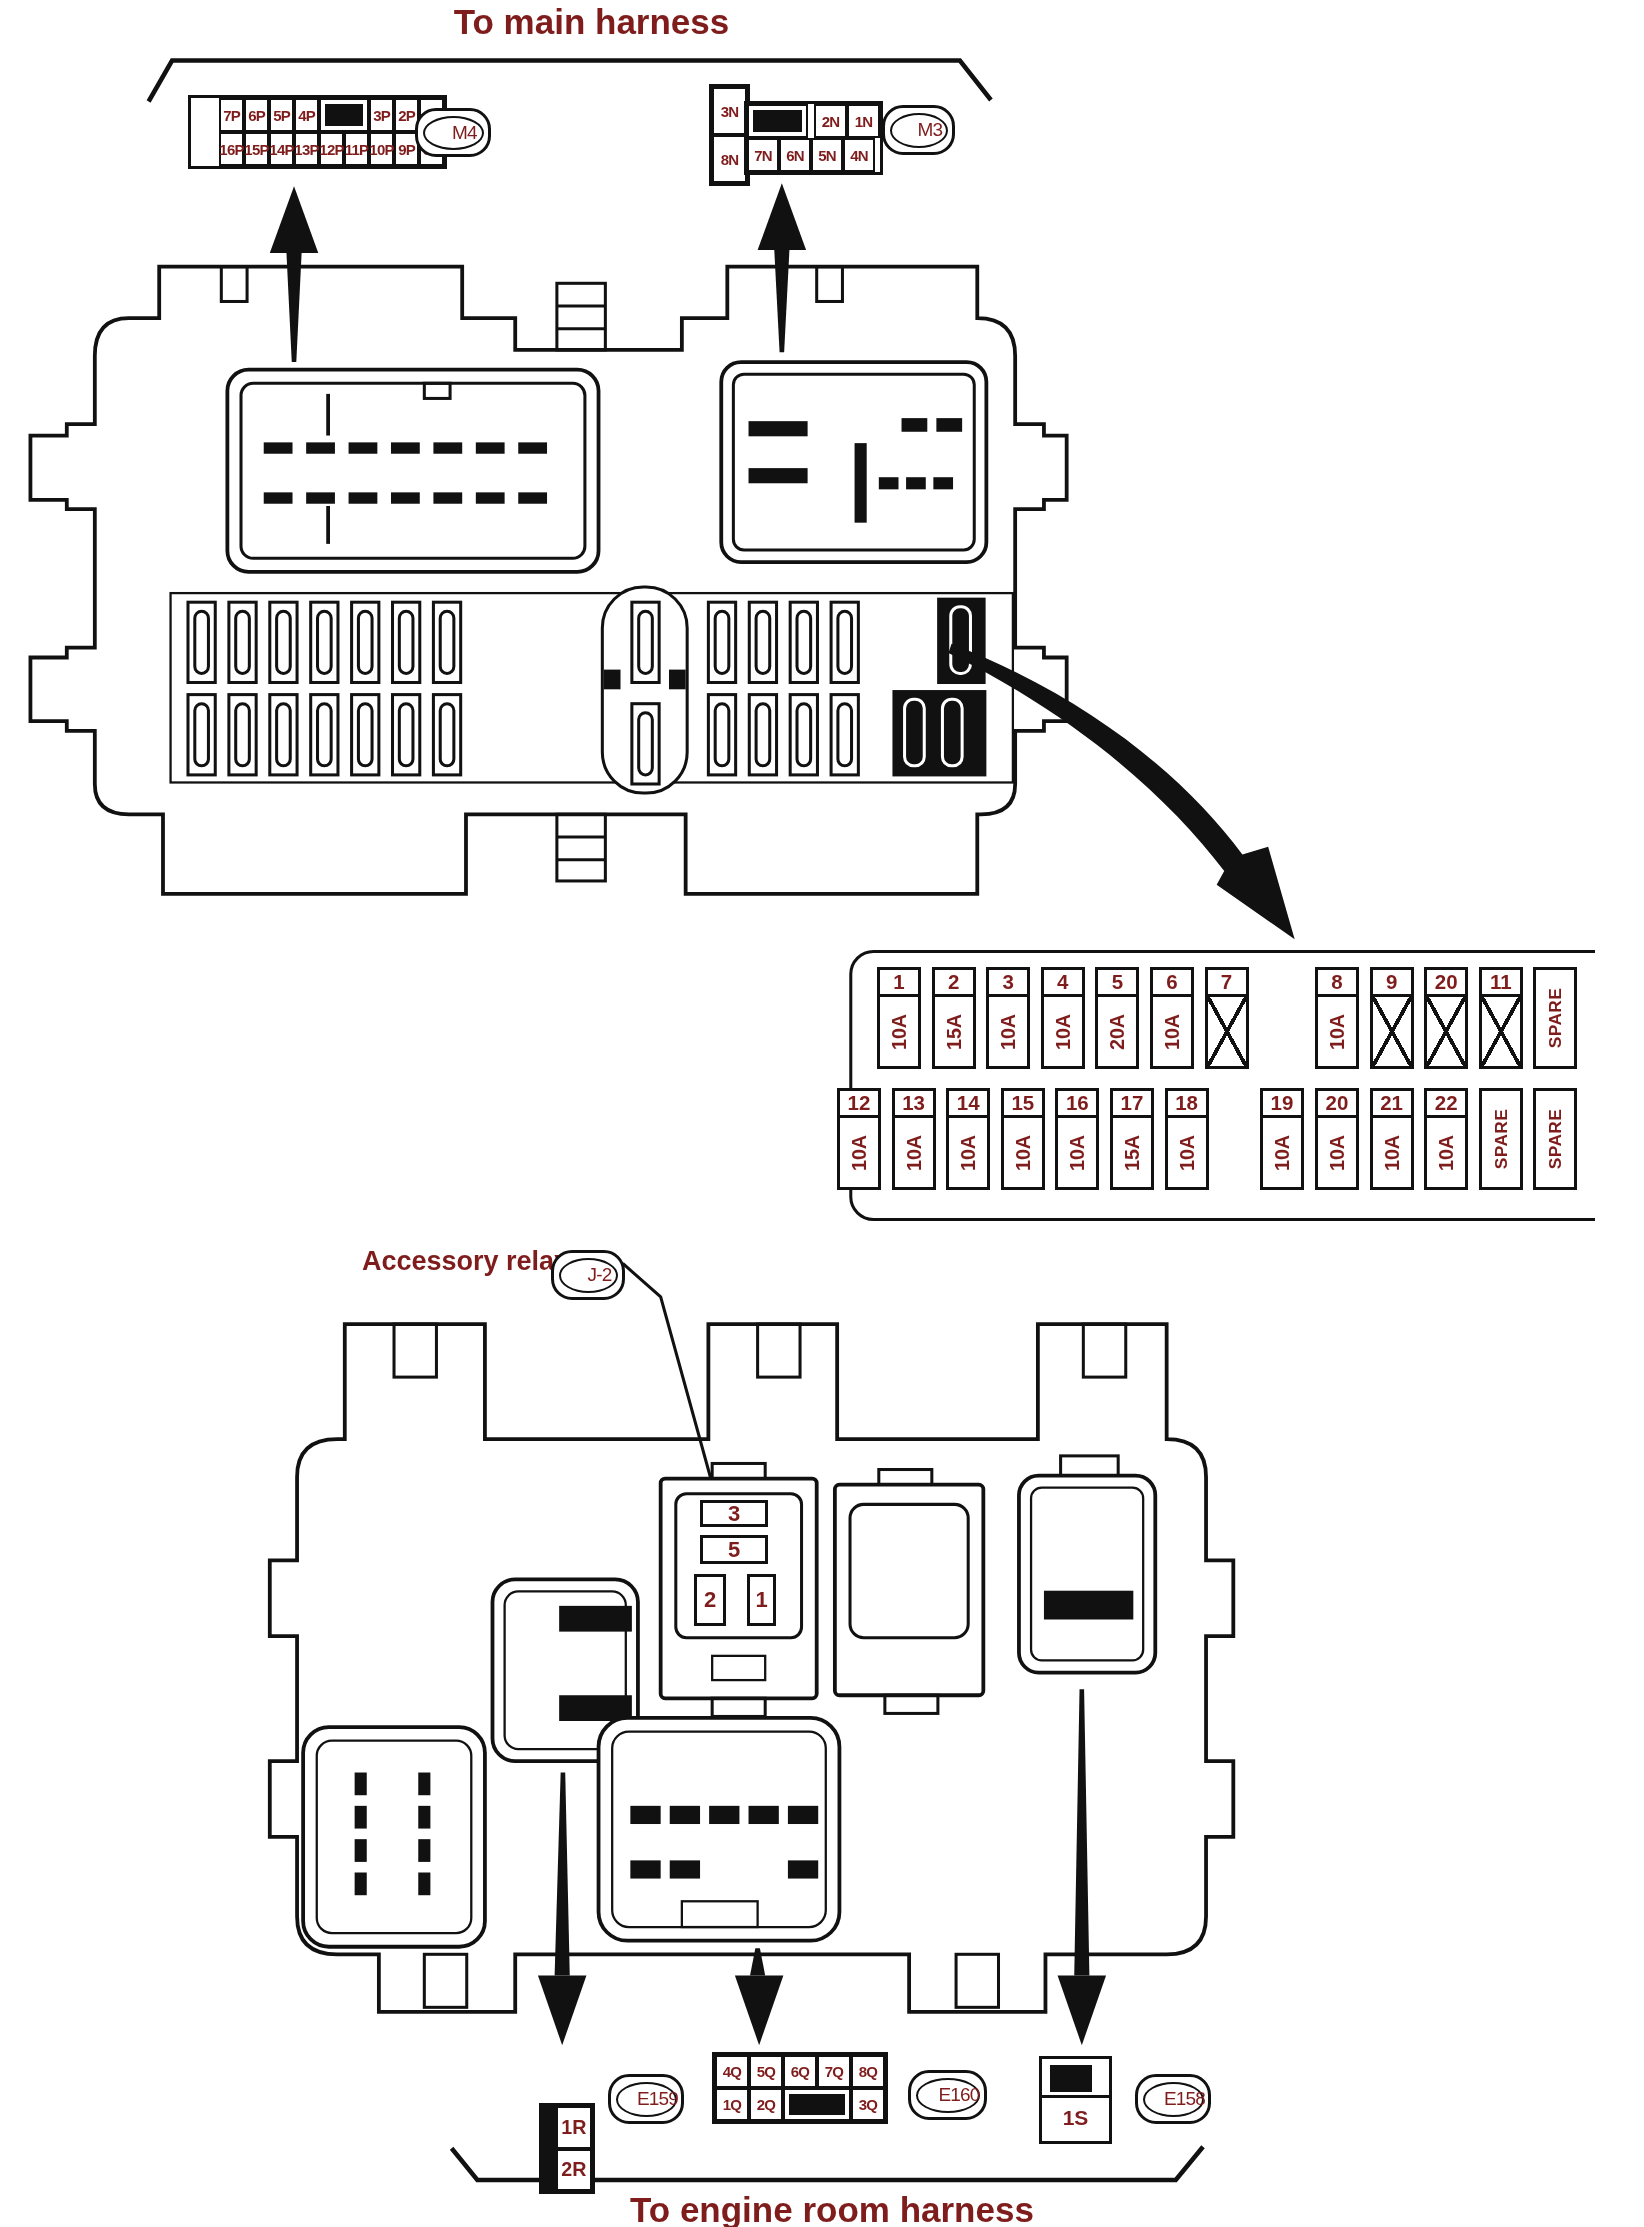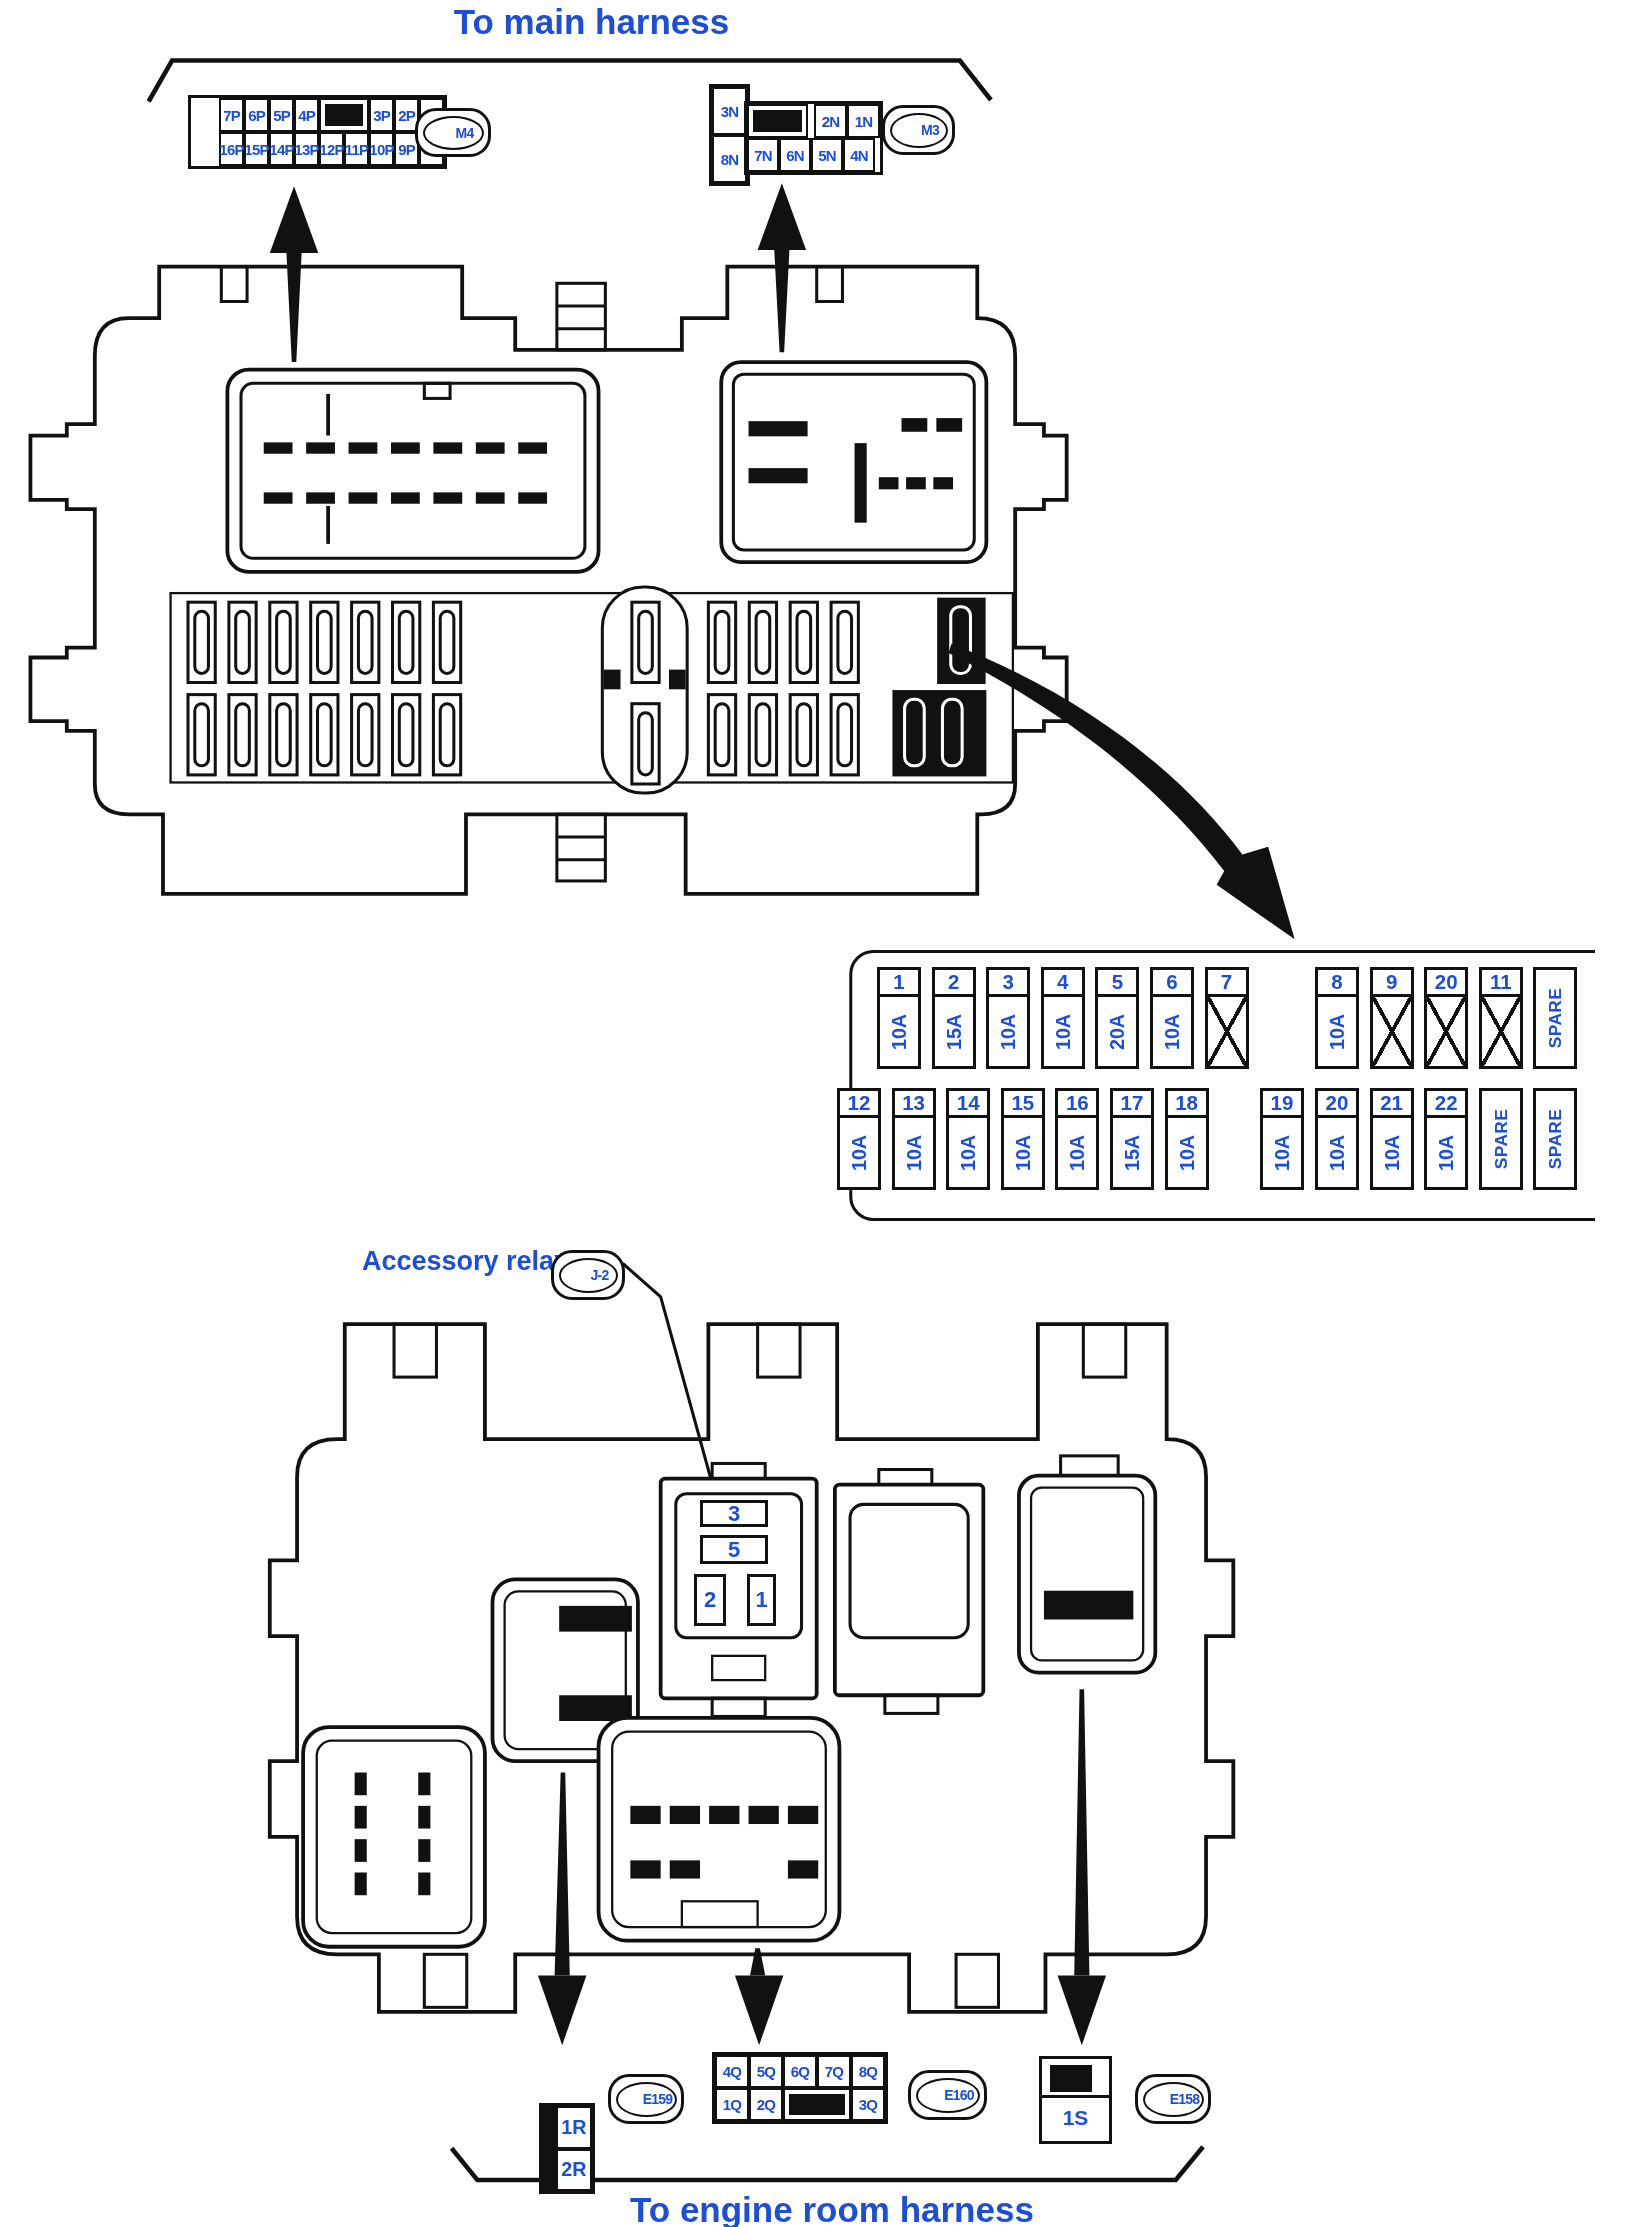--- a/index.html
+++ b/index.html
@@ -1,32 +1,32 @@
 <!DOCTYPE html>
 <html style="font-size:12px"><head>
 <meta charset="utf-8">
 <style>
   html,body{margin:0;padding:0;background:#fff;}
   #canvas{position:relative;width:1595px;height:2227px;background:#fff;overflow:hidden;
-          font-family:"Liberation Sans",sans-serif;color:#1d4ed8;}
+          font-family:"Liberation Sans",sans-serif;color:#7f1d1d;}
   svg{position:absolute;left:0;top:0;}
   .abs{position:absolute;}
   .title{position:absolute;font-weight:bold;font-size:35px;text-align:center;white-space:nowrap;}
   
   .pingrid{position:absolute;display:grid;border:3px solid #111;background:#fff;}
   .pcell{border:2.3px solid #111;display:flex;align-items:center;justify-content:center;
          font-weight:bold;font-size:15px;letter-spacing:-0.8px;background:#fff;box-sizing:border-box;}
   .pblack{padding:3.8px;}
   .pfill{width:100%;height:100%;background:#111;}
   .m3row{display:flex;}
   
   .oval{position:absolute;border:3px solid #111;border-radius:21px;background:#fff;
         display:flex;align-items:center;justify-content:center;}
   .oval-inner{position:absolute;inset:4.5px;border:2.3px solid #111;border-radius:50%;}
-  .oval-text{position:relative;font-weight:bold;font-size:14px;letter-spacing:-0.8px;padding-left:23px;}
+  .oval-text{position:relative;font-weight:normal;font-size:19px;letter-spacing:-0.8px;padding-left:23px;}
   
   .fuse-row{position:absolute;display:flex;gap:10.6px;}
   .fcell{width:44px;height:102px;border:3px solid #111;background:#fff;display:flex;
          flex-direction:column;box-sizing:border-box;}
   .fno{height:24px;border-bottom:3px solid #111;display:flex;align-items:center;justify-content:center;
        font-weight:bold;font-size:20.5px;}
   .frate{flex:1;position:relative;}
   .vtext{position:absolute;left:50%;top:50%;transform:translate(-50%,-50%) rotate(-90deg);
          white-space:nowrap;font-weight:bold;font-size:19.7px;}
   .spare .vtext{font-size:17.4px;letter-spacing:0.4px;}

